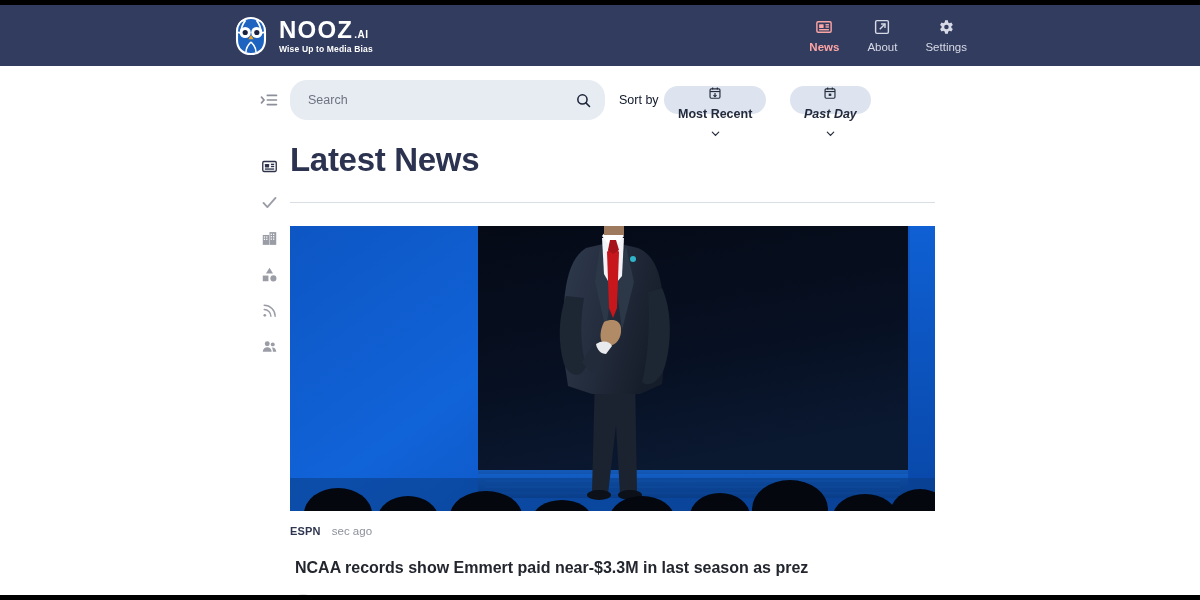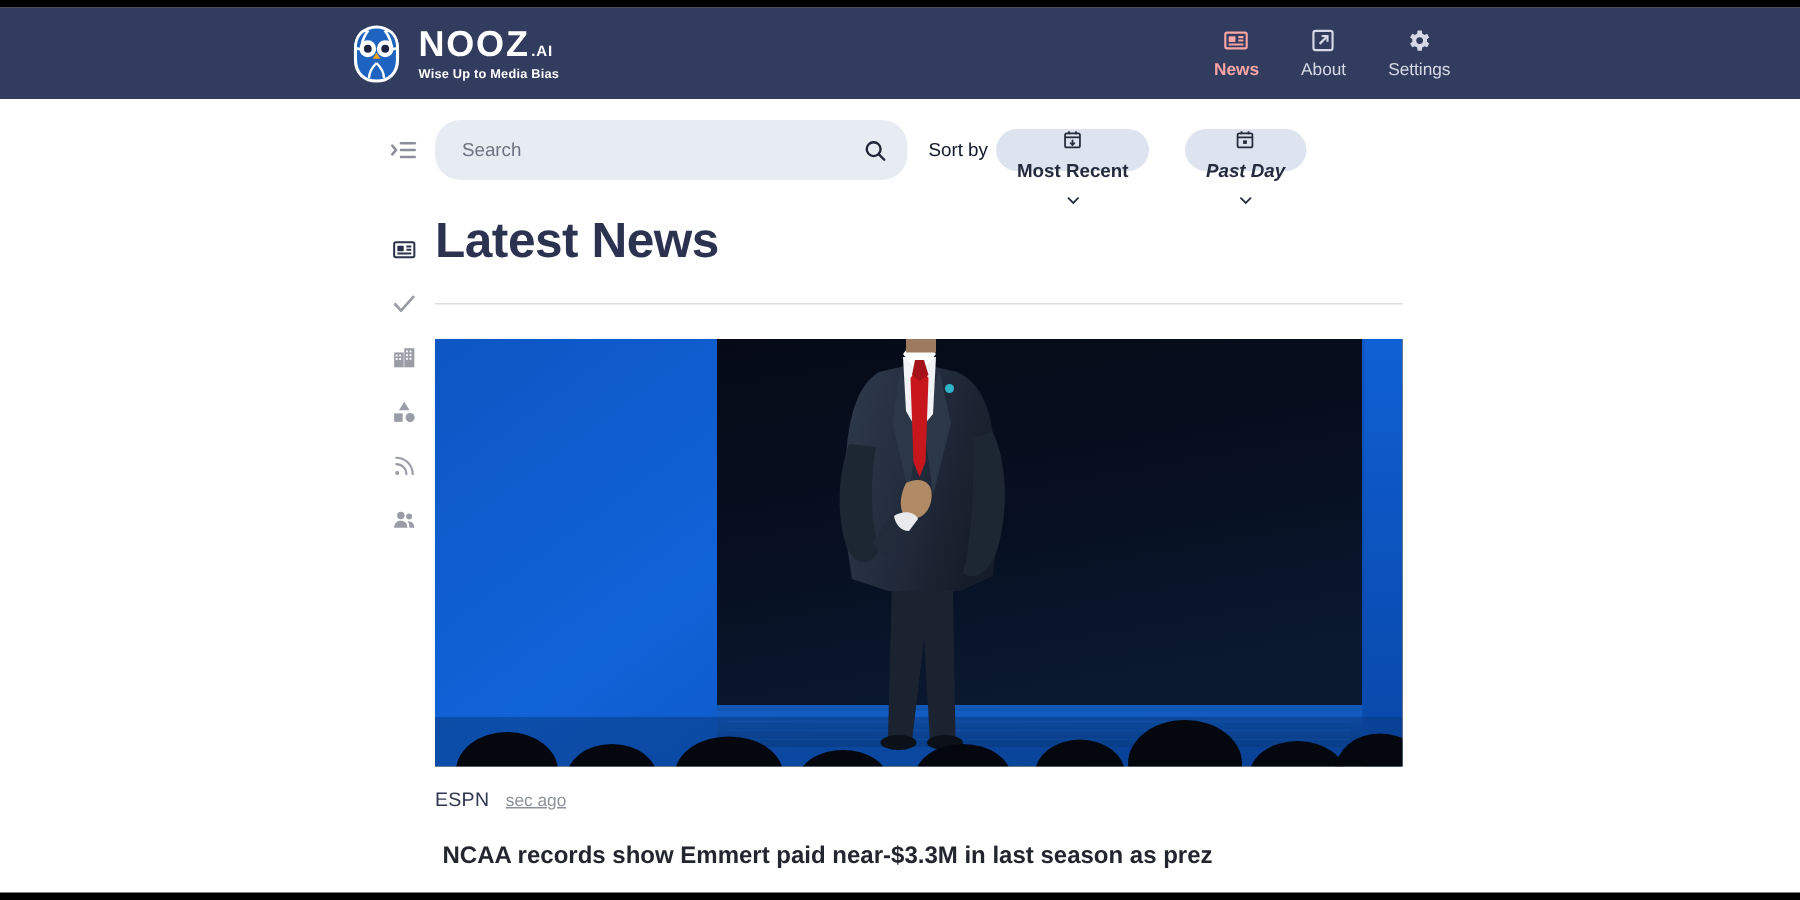--- a/index.html
+++ b/index.html
@@ -242,27 +242,27 @@
   .article-image svg { width: 100%; height: 100%; display: block; }
 
   .meta-row {
     margin-top: 14px;
     display: flex;
     align-items: baseline;
     gap: 11px;
     padding-left: 0;
   }
   .source-name {
-    font-size: 13px;
-    font-weight: normal;
+    font-size: 11px;
+    font-weight: bold;
     color: #2f3650;
     letter-spacing: 0.2px;
     cursor: pointer;
   }
-  .time-ago { font-size: 11.5px; color: #8d919c; text-decoration: underline; }
+  .time-ago { font-size: 11.5px; color: #8d919c; }
 
   .headline {
     margin-top: 19px;
     padding-left: 5px;
     font-size: 16px;
     line-height: 24px;
     color: #23262e;
     cursor: pointer;
     font-weight: bold;
   }

